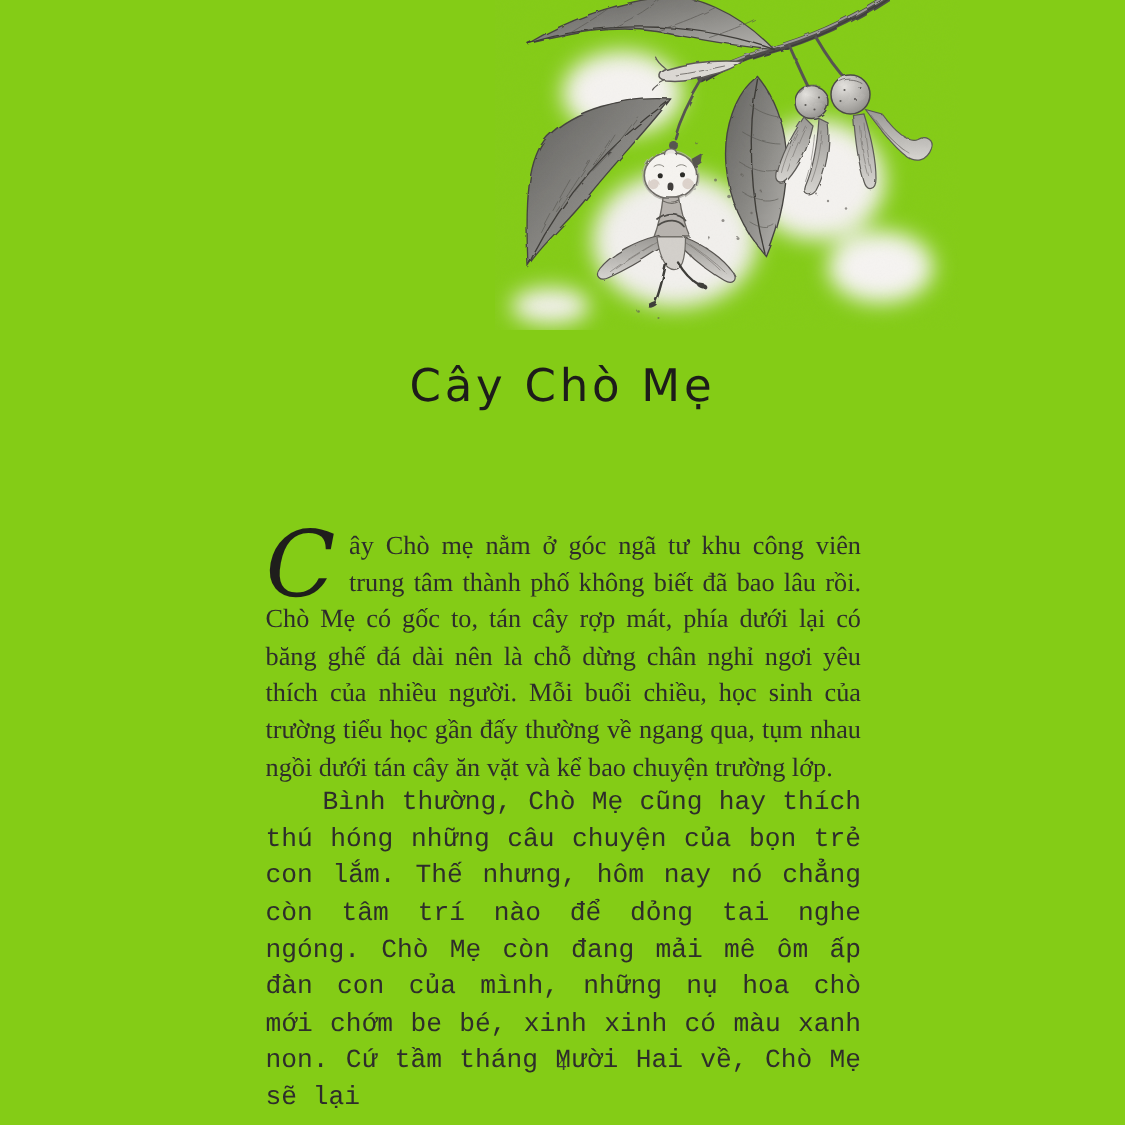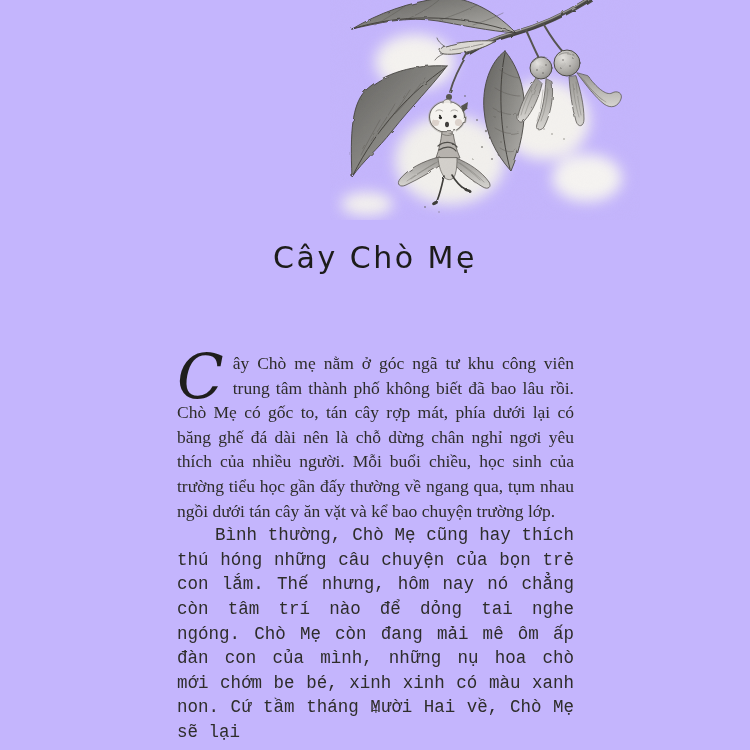--- a/index.html
+++ b/index.html
@@ -1,17 +1,17 @@
 <!DOCTYPE html>
 <html><head>
 <meta charset="utf-8">
 <style>
   html,body{margin:0;padding:0;background:#ffffff;}
   .page{
-    position:relative;width:750px;height:750px;background:#c4b5fd;overflow:hidden;
+    position:relative;width:750px;height:750px;background:#84cc16;overflow:hidden;
     font-family:"Liberation Serif","DejaVu Serif",serif;color:#2e2d2b;
   }
   .illustration{position:absolute;left:330px;top:0;width:310px;height:220px;display:block;}
   .chapter-title{
     position:absolute;left:0;top:240px;width:100%;margin:0;text-align:center;
     font-family:"DejaVu Sans","Liberation Sans",sans-serif;font-weight:400;
     font-size:30px;letter-spacing:2.5px;color:#1d1c1a;
   }
   .body-text{
     position:absolute;left:177px;top:351px;width:397px;

